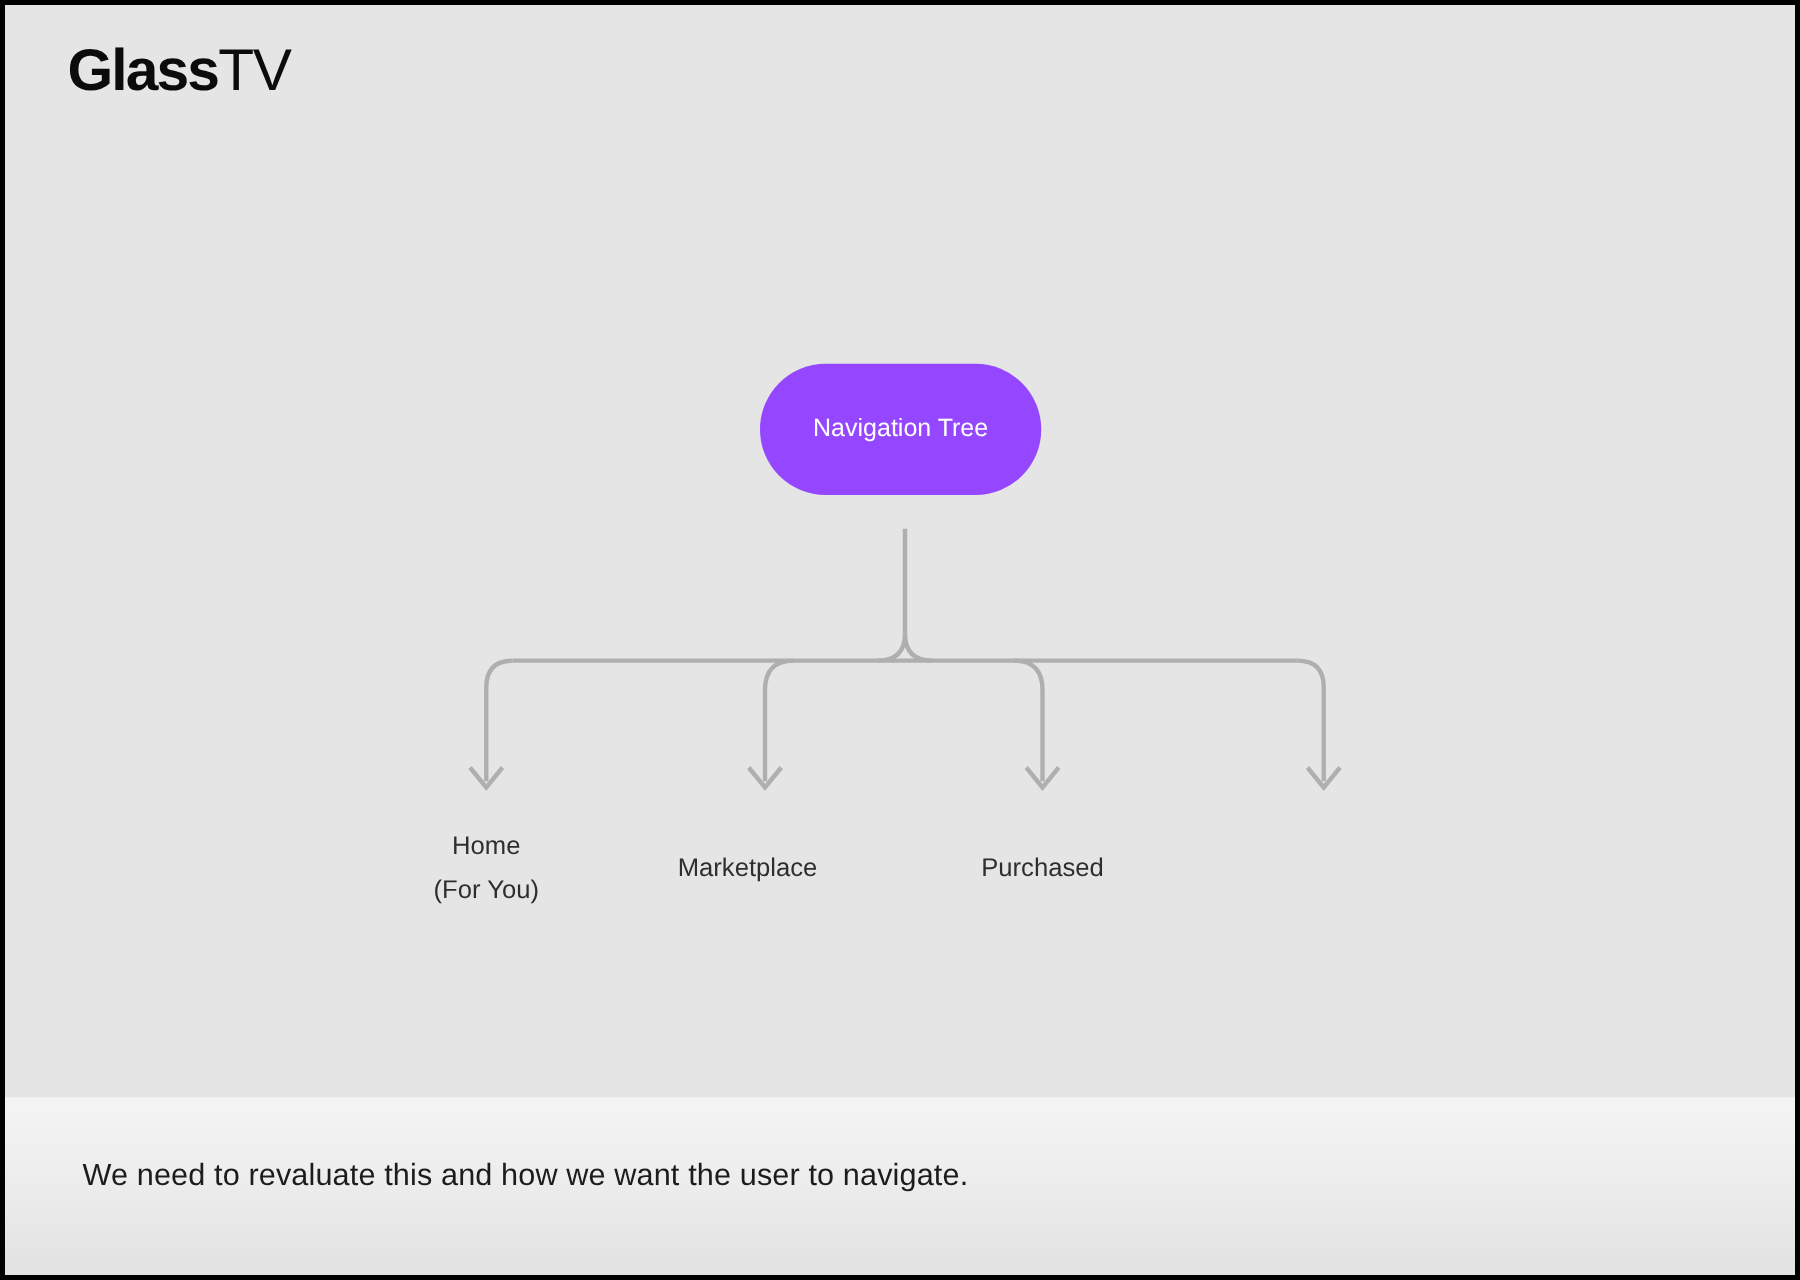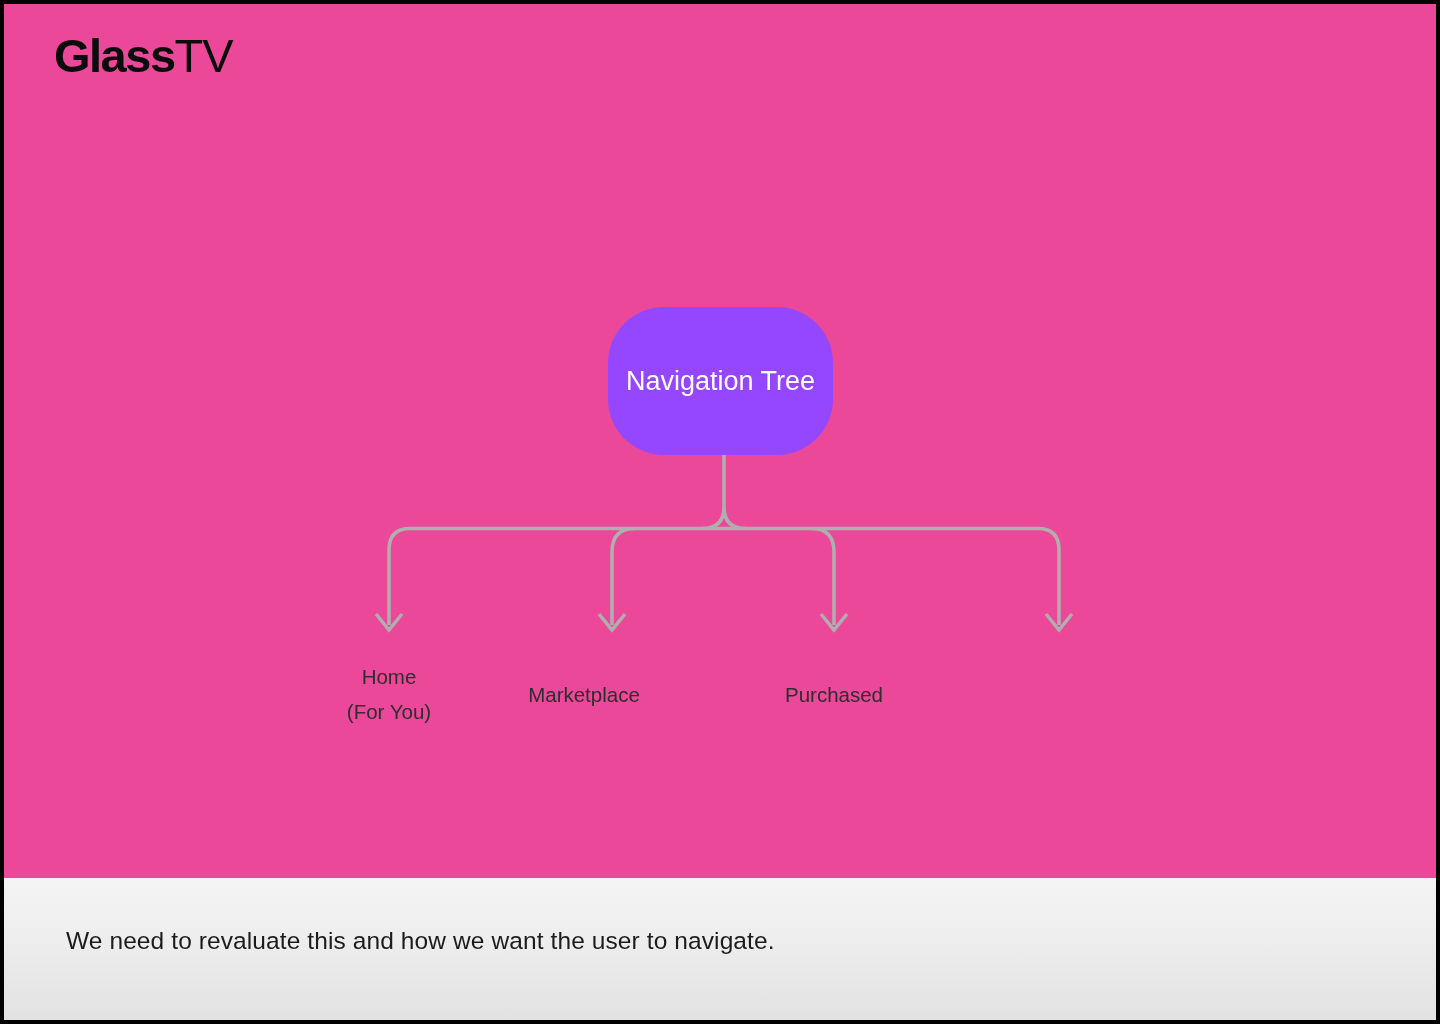--- a/index.html
+++ b/index.html
@@ -1,49 +1,48 @@
 <!DOCTYPE html>
 <html><head>
 <meta charset="utf-8">
 <style>
   html,body{margin:0;padding:0;background:#222;}
   .screen{
     position:relative;
     width:1440px;height:1024px;
     box-sizing:border-box;
-    background:#ec4899;
+    background:#e5e5e5;
     border:4px solid #000;
     overflow:hidden;
     font-family:"Liberation Sans","DejaVu Sans",sans-serif;
   }
   .logo{
     position:absolute;left:50px;top:26px;
     font-size:47px;line-height:52px;
     color:#0B0B0B;letter-spacing:-0.5px;
     white-space:nowrap;
   }
   .logo .bold{font-weight:700;letter-spacing:-1.5px;}
   .logo .light{font-weight:400;letter-spacing:-1px;}
   .connector-layer{position:absolute;left:0;top:0;width:1440px;height:1024px;pointer-events:none;}
   .root-node{
     position:absolute;left:604px;top:287px;
-    width:225px;height:148px;
+    width:225px;height:105px;
     border-radius:56px;
     display:flex;align-items:center;justify-content:center;
-    font-size:27px;
-    margin-top:16px;
+    font-size:20px;
   }
   .child-label{
     position:absolute;top:652px;width:260px;height:76px;
     display:flex;flex-direction:column;align-items:center;justify-content:center;
     font-size:20.5px;line-height:35px;
     text-align:center;
   }
   .child-label.c0{left:255px;}
-  .child-label.c1{left:450px;}
+  .child-label.c1{left:464px;}
   .child-label.c2{left:700px;}
   .child-label.c3{left:925px;}
   .bottom-gradient{
     position:absolute;left:0;right:0;bottom:0;height:142px;
     background:linear-gradient(180deg,#F4F4F4 0%,#EFEFEF 35%,#E2E2E2 100%);
   }
   .notes{
     position:absolute;left:62px;top:916px;
     font-size:24.5px;line-height:41px;
     letter-spacing:0.1px;

